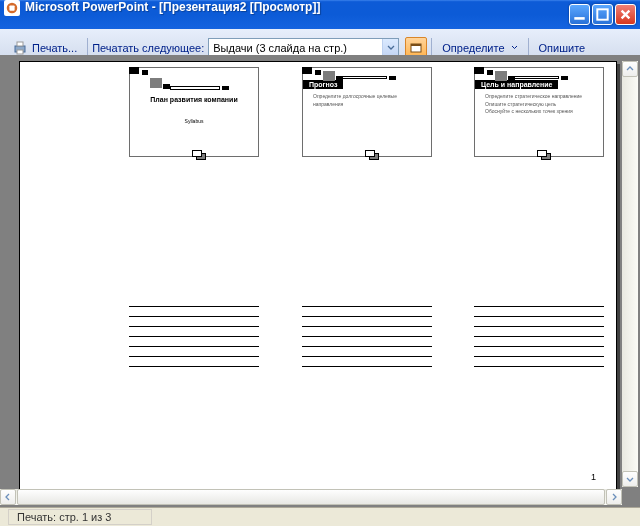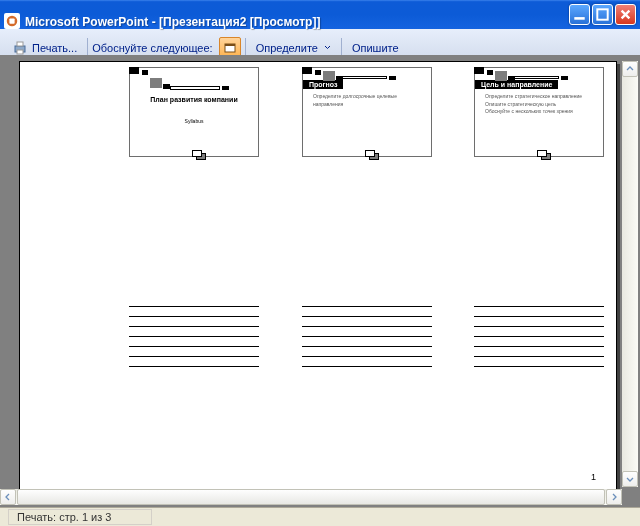--- a/index.html
+++ b/index.html
@@ -1,17 +1,17 @@
 <!DOCTYPE html>
 <html><head>
 <meta charset="utf-8">
 <style>
   *{box-sizing:border-box;margin:0;padding:0;font-family:Tahoma,Arial,sans-serif}
   body{width:640px;height:526px;background:#ece9d8;overflow:hidden}
-  .titlebar{height:29px;background:linear-gradient(#3a82ec,#0d5bd7 6%,#0c5bd7 50%,#1463e0);display:flex;align-items:flex-end;padding:0 4px;position:relative}
+  .titlebar{height:29px;background:linear-gradient(#3a82ec,#0d5bd7 6%,#0c5bd7 50%,#1463e0);display:flex;align-items:flex-start;padding:0 4px;position:relative}
   .tb-icon{width:16px;height:16px;background:#fff;border-radius:2px;display:flex;align-items:center;justify-content:center;margin-right:5px}
   .tb-icon svg{width:14px;height:14px}
   .title{color:#fff;font-size:12px;font-weight:bold;text-shadow:1px 1px 1px rgba(0,0,0,.3)}
   .wbtns{position:absolute;right:4px;top:4px;display:flex;gap:2px}
   .wbtn{width:21px;height:21px;border-radius:3px;border:1px solid #fff;background:linear-gradient(#5ca8ff,#2871d8);box-shadow:0 0 2px rgba(0,0,0,.5);display:flex;align-items:center;justify-content:center;cursor:pointer}
   .wbtn.close{background:linear-gradient(#f08076,#d73820)}
   .wbtn svg{width:13px;height:13px}
   .toolbar{height:38px;background:linear-gradient(#e7eefb,#cfd9ea);border-bottom:1px solid #7a96df;display:flex;align-items:center;padding:0 6px;font-size:11px;color:#00218a}
   .tbtn{display:flex;align-items:center;height:22px;padding:0 5px;border:1px solid transparent;border-radius:2px;cursor:pointer;gap:4px}
   .sep{width:1px;height:20px;background:#a0b0d0;margin:0 4px}
@@ -81,21 +81,29 @@
 <div class="toolbar">
   <div class="tbtn">
     <svg width="16" height="16" viewBox="0 0 16 16">
         <rect x="3" y="6" width="10" height="6" fill="#8da8c8" stroke="#4a6d99"></rect>
         <rect x="5" y="2" width="6" height="4" fill="#fff" stroke="#999"></rect>
         <rect x="5" y="10" width="6" height="4" fill="#fff" stroke="#999"></rect>
       </svg>
     <span>Печать...</span>
   </div>
   <div class="sep"></div>
-  <span>Обоснуйте следующее:</span>
+  <span>Печатать следующее:</span>
+  <div class="combo">
+    <div class="cv">Выдачи (3 слайда на стр.)</div>
+    <div class="cb">
+        <svg width="8" height="8" viewBox="0 0 8 8">
+          <path d="M1 2 L4 5 L7 2" fill="none" stroke="#4a6d99" stroke-width="1.3"></path>
+        </svg>
+      </div>
+  </div>
   <div style="width:6px"></div>
   <div class="frame-btn">
     <svg width="14" height="14" viewBox="0 0 14 14">
         <rect x="2" y="3" width="10" height="8" fill="#fff" stroke="#7a4e18"></rect>
         <rect x="2" y="3" width="10" height="2" fill="#7a4e18"></rect>
       </svg>
   </div>
   <div class="sep"></div>
   <div class="tbtn">
     <span>Определите</span>

